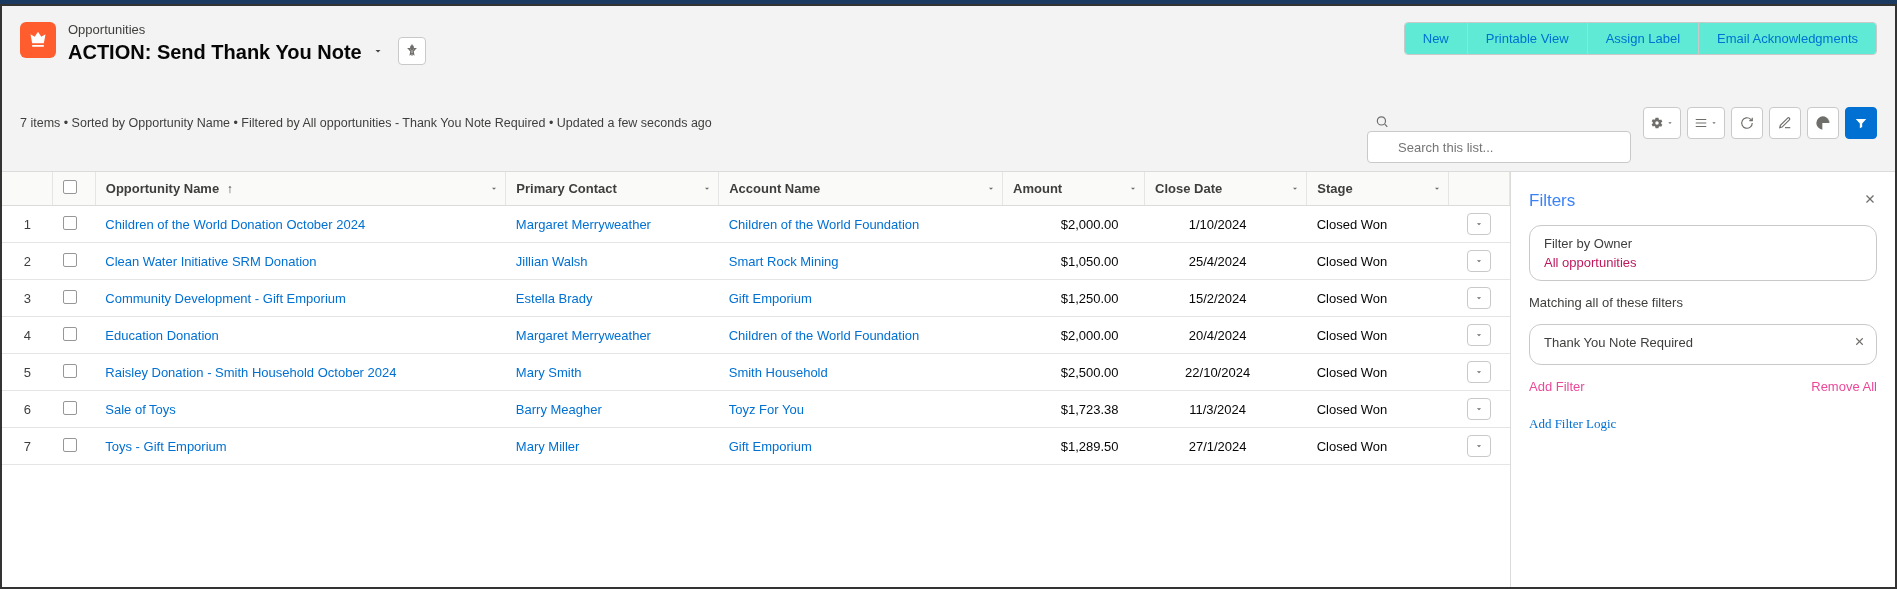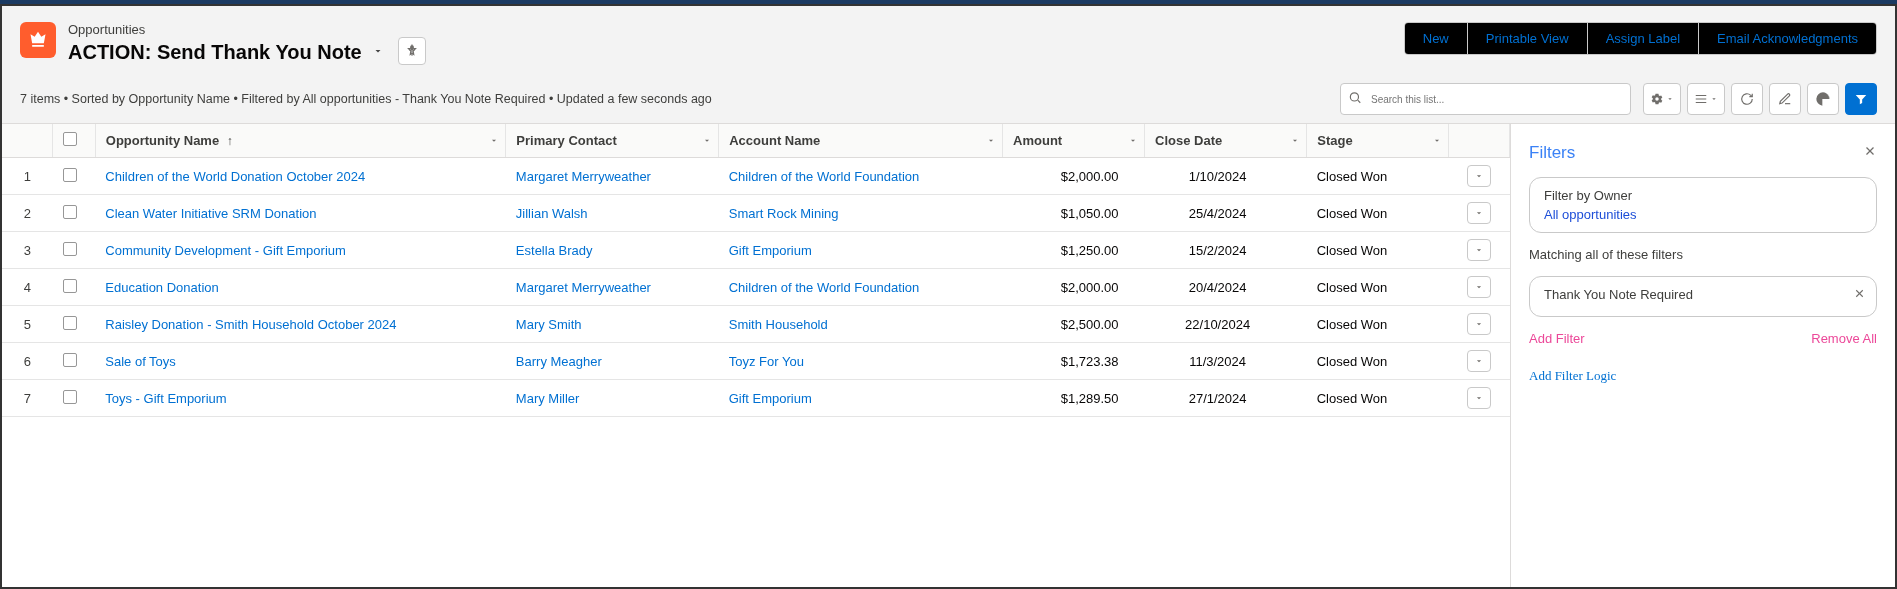--- a/index.html
+++ b/index.html
@@ -55,47 +55,48 @@
   }
   .header-actions {
     margin-left: auto;
     display:flex;
     border:1px solid #c9c9c9;
     border-radius:4px;
     overflow:hidden;
     background:#fff;
   }
   .header-actions button {
-    background:#000000;
+    background:#5eead4;
     border:none;
     border-left:1px solid #c9c9c9;
     padding: 8px 18px;
     font-size:13px;
     color:#0070d2;
     cursor:pointer;
   }
   .header-actions button:first-child { border-left:none; }
   .subhead {
     display:flex;
     align-items:center;
     margin-top:18px;
     gap: 12px;
   }
   .meta { font-size:12.5px; color:#3e3e3c; }
   .spacer { flex:1; }
   .search-wrap {
     position:relative;
   }
   .search-input {
-    width: 291px;
+    width: 264px;
     height:32px;
     border:1px solid #c9c9c9;
     border-radius:4px;
     padding:0 10px 0 30px;
-    font-size:10px;
+    font-size:13px;
+    margin-top:48px;
   }
   .search-icon {
     position:absolute; left:8px; top:50%; transform:translateY(-50%);
     color:#706e6b;
   }
   .icon-btn {
     height:32px; min-width:32px;
     border:1px solid #c9c9c9; border-radius:4px; background:#fff;
     display:flex; align-items:center; justify-content:center; cursor:pointer;
     color:#706e6b;
@@ -159,21 +160,21 @@
   .filters-head { display:flex; align-items:center; }
   .filters-title { font-size:17px; font-weight:400; color:#3b82f6; }
   .close-x { margin-left:auto; cursor:pointer; color:#706e6b; font-size:18px; }
   .filter-card {
     border:1px solid #c9c9c9; border-radius:12px;
     padding:10px 14px;
     font-size:13px;
     position:relative;
   }
   .filter-card .label { color:#3e3e3c; margin-bottom:4px; }
-  .filter-card .value { color:#1d4ed8; }
+  .filter-card .value { color:#be185d; }
   .filter-card .remove-x { position:absolute; right:10px; top:10px; cursor:pointer; color:#706e6b; }
   .filter-section-label { font-size:13px; color:#3e3e3c; }
   .filter-links { display:flex; align-items:center; }
   .filter-links a { color:#ec4899; cursor:pointer; font-size:13px; text-decoration:none; }
   .filter-links .right { margin-left:auto; }
   .add-logic { color:#0070d2; cursor:pointer; font-size:13px; margin-top:8px;font-family:Liberation Serif, serif;}
   col.c-num{width:50px}col.c-chk{width:42px}col.c-opp{width:405px}col.c-pc{width:210px}col.c-acc{width:280px}col.c-amt{width:140px}col.c-cd{width:160px}col.c-stg{width:140px}col.c-act{width:60px}
 </style>
 </head>
 <body>

